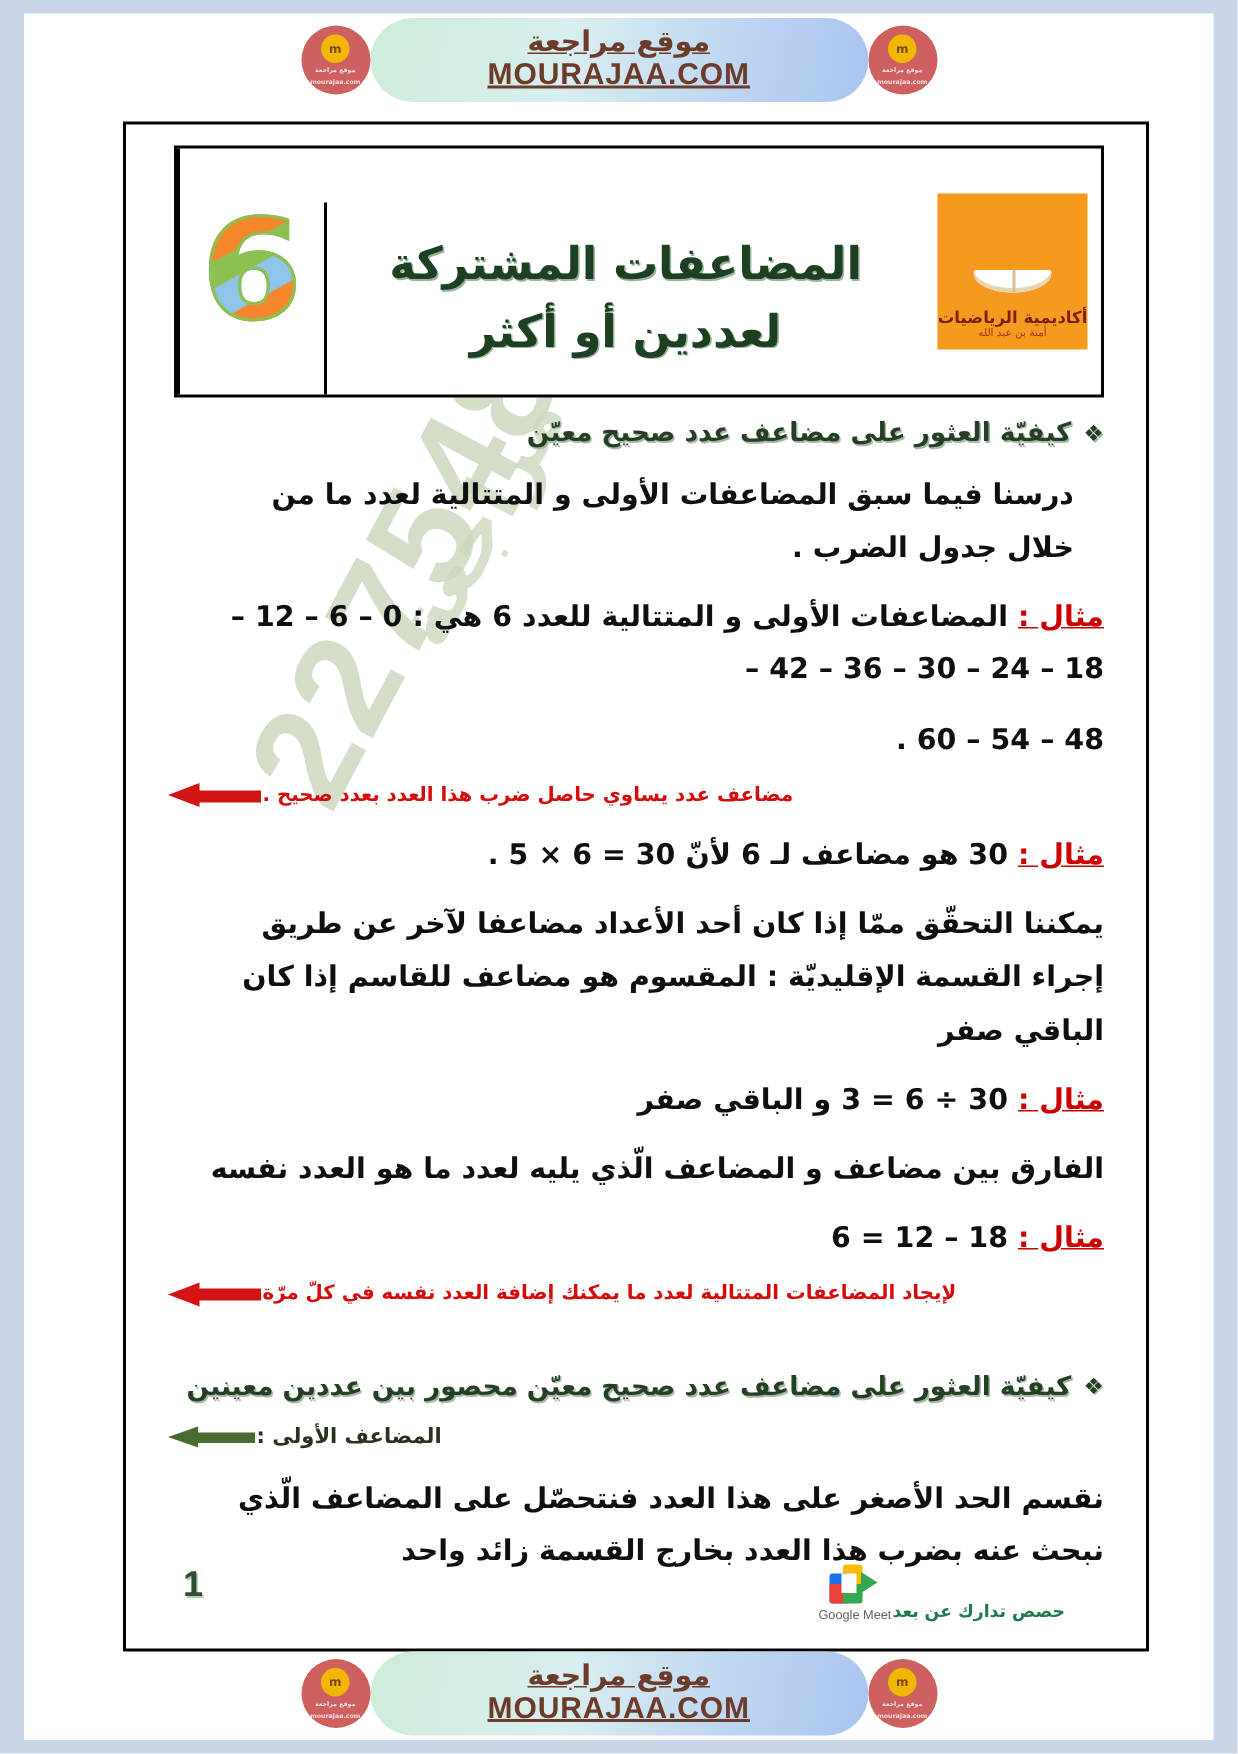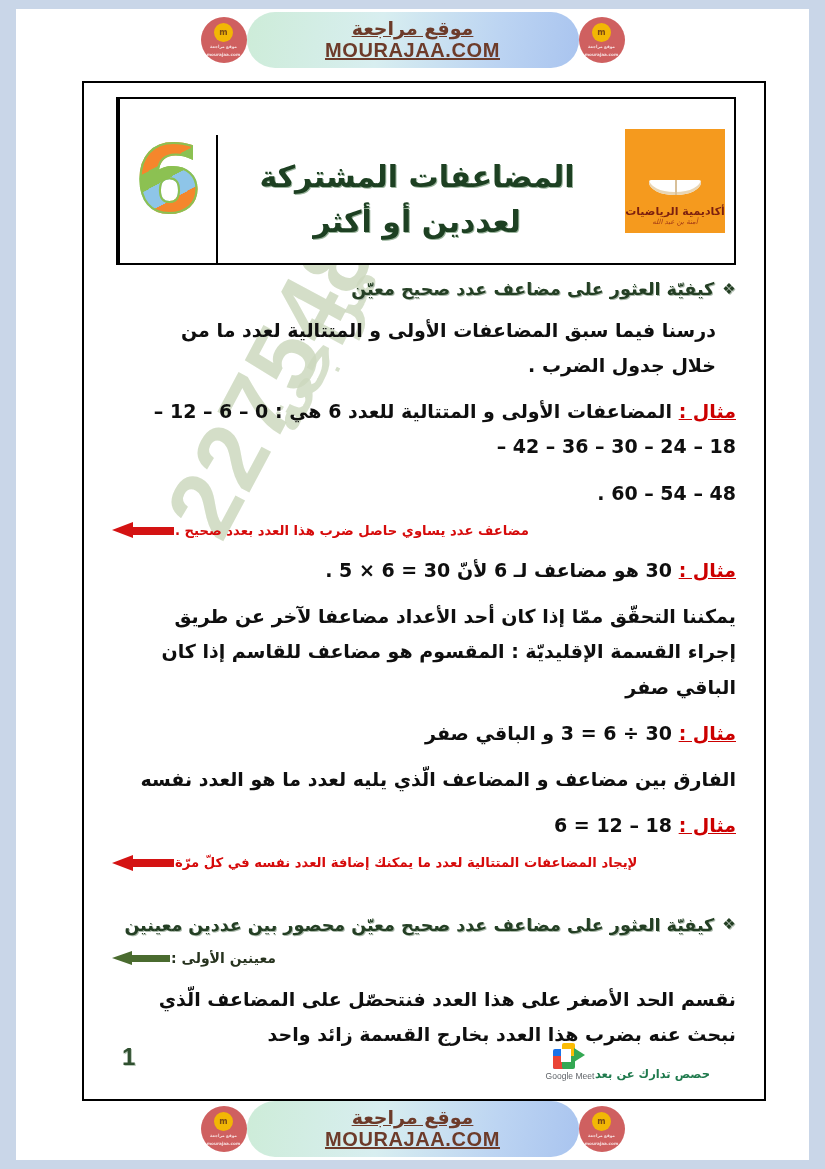--- a/index.html
+++ b/index.html
@@ -108,21 +108,21 @@
     display:flex;align-items:flex-end;justify-content:center;gap:2px;
   }
   .logo-book{
     width:52px;height:15px;background:#fff;border-radius:2px 2px 50% 50%/2px 2px 90% 90%;
     box-shadow:inset 0 -3px 0 #e8d5b4;position:relative;
   }
   .logo-book:after{
     content:"";position:absolute;left:50%;top:0;width:1.5px;height:100%;background:#d8c09a;
   }
   .logo-t1{font-size:11px;font-weight:bold;color:#7b1f0f;line-height:1.1;}
-  .logo-t2{font-size:7px;color:#a33a16;line-height:1.1;margin-top:1px;font-style:italic;}
+  .logo-t2{font-size:7px;color:#a33a16;line-height:1.1;margin-top:1px;}
 
   
   .content{
     position:absolute;left:28px;top:196px;right:28px;
     direction:rtl;text-align:right;
     color:#111;
   }
 
   .h-sec{
     display:flex;align-items:center;gap:8px;
@@ -307,21 +307,21 @@
         <span class="txt">لإيجاد المضاعفات المتتالية لعدد ما يمكنك إضافة العدد نفسه في كلّ مرّة</span>
         <span class="arrow-red"></span>
       </div>
 
       <div class="h-sec" style="margin-top:42px;">
         <span class="bullet">❖</span>
         <span>كيفيّة العثور على مضاعف عدد صحيح معيّن محصور بين عددين معينين</span>
       </div>
 
       <div class="callout callout-green">
-        <span class="txt">معينين الأولى :</span>
+        <span class="txt">المضاعف الأولى :</span>
         <span class="arrow-green"></span>
       </div>
 
       <p class="p" style="margin-top:14px;">نقسم الحد الأصغر على هذا العدد فنتحصّل على المضاعف الّذي نبحث عنه بضرب هذا العدد بخارج القسمة زائد واحد</p>
     </div>
 
     <div class="page-num">1</div>
 
     <div class="meet-inner">
       <span class="meet-txt">حصص تدارك عن بعد</span>

